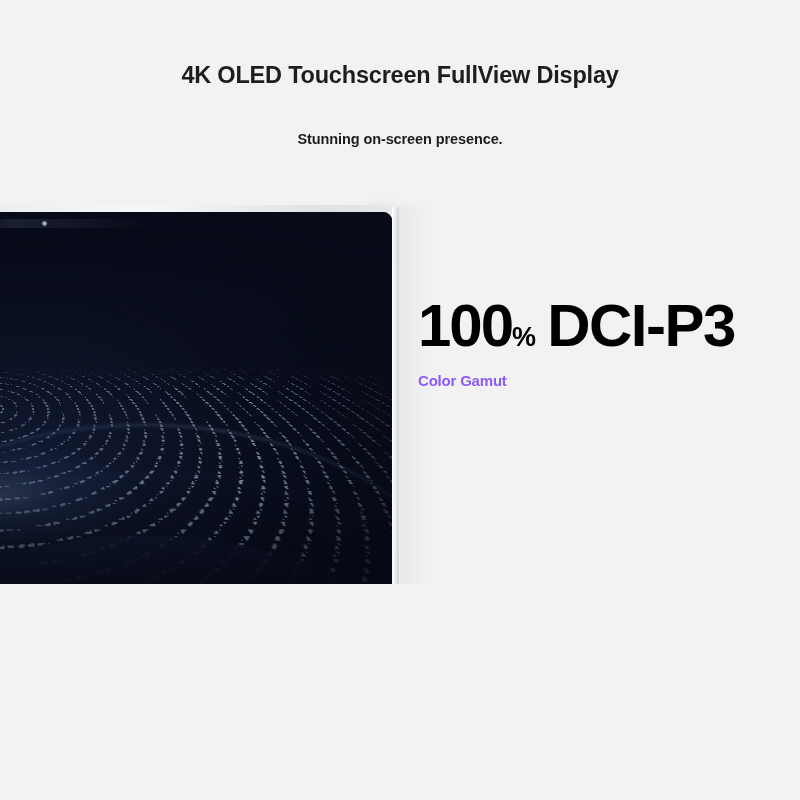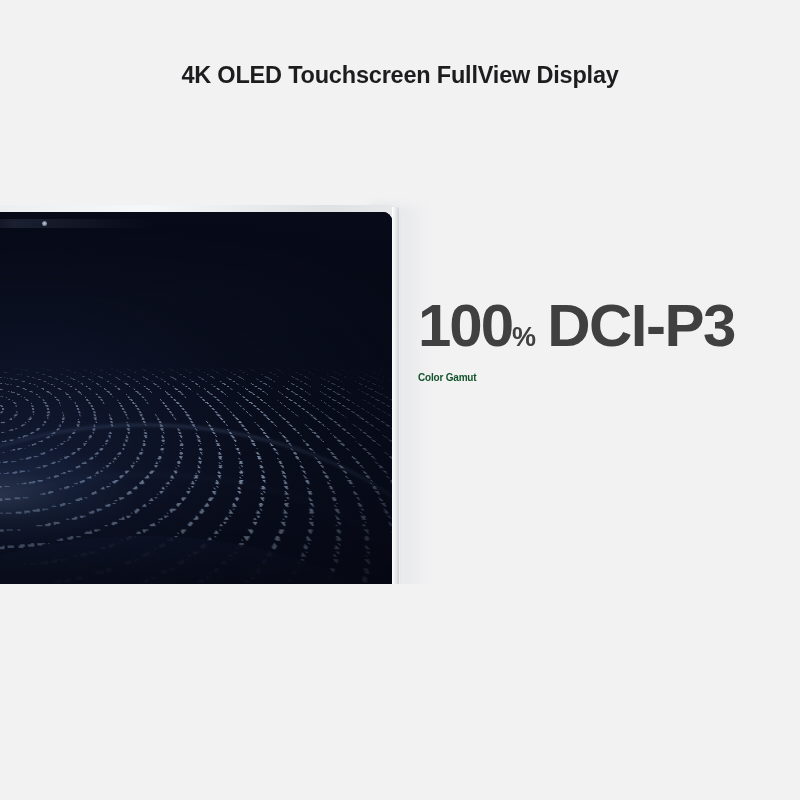--- a/index.html
+++ b/index.html
@@ -52,35 +52,35 @@
   }
 
   
   .stat-block { position: absolute; }
   #stat-gamut   { left: 418px; top: 296px; }
   #stat-contrast{ left: 440px; top: 463px; }
 
   .stat-value {
     font-size: 60px;
     font-weight: 700;
-    color: #404040;
+    color: #000000;
     line-height: 1;
     letter-spacing: -1.5px;
     white-space: nowrap;
     display: block;
   }
   .stat-value .num   { letter-spacing: -2px; }
   .stat-value .pct   { font-size: 27px; letter-spacing: 0; }
   .stat-value .unit  { margin-left: 11px; letter-spacing: -1.5px; }
 
   .stat-label {
     display: block;
-    font-size: 10px;
+    font-size: 15px;
     font-weight: 700;
-    color: #14532d;
+    color: #8b5cf6;
     letter-spacing: -0.2px;
     white-space: nowrap;
   }
   #stat-gamut .stat-label    { margin-top: 16px; }
   #stat-contrast .stat-label { margin-top: 15px; }
 
   
   #laptop {
     position: absolute;
     left: -60px;
@@ -326,20 +326,21 @@
     pointer-events: none;
   }
 </style>
 </head>
 <body>
 
 <div id="stage">
 
   <div class="headline">4K OLED Touchscreen FullView Display</div>
 
+  <div class="subhead">Stunning on-screen presence.</div>
 
   <div id="laptop">
 
     <div class="lid-shadow"></div>
 
     <div class="lid">
 
       <div class="panel">
 
         <div class="ripple-wrap">

